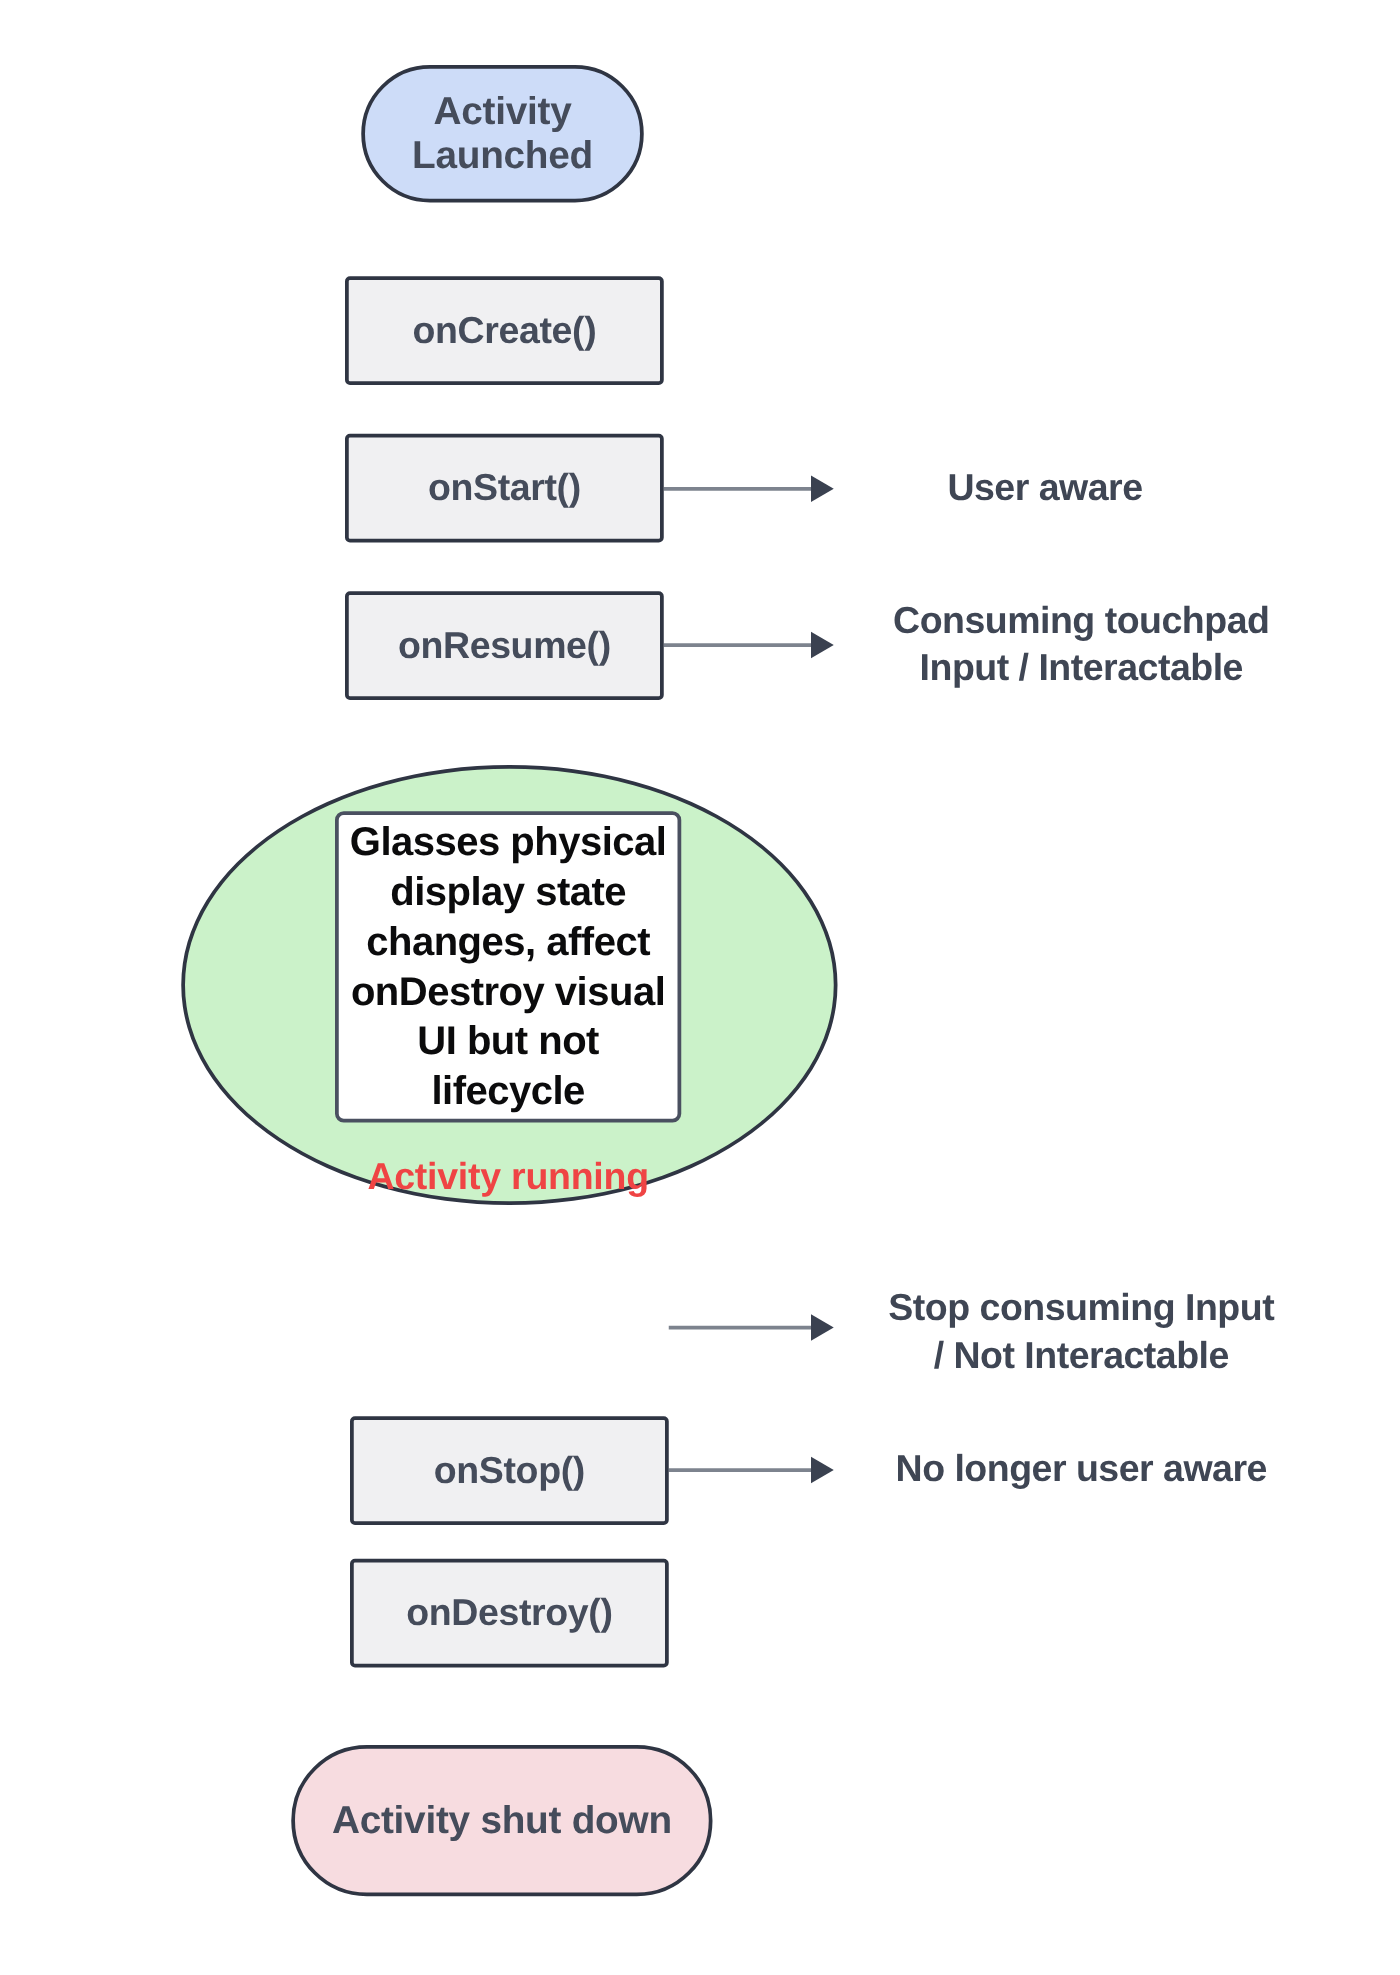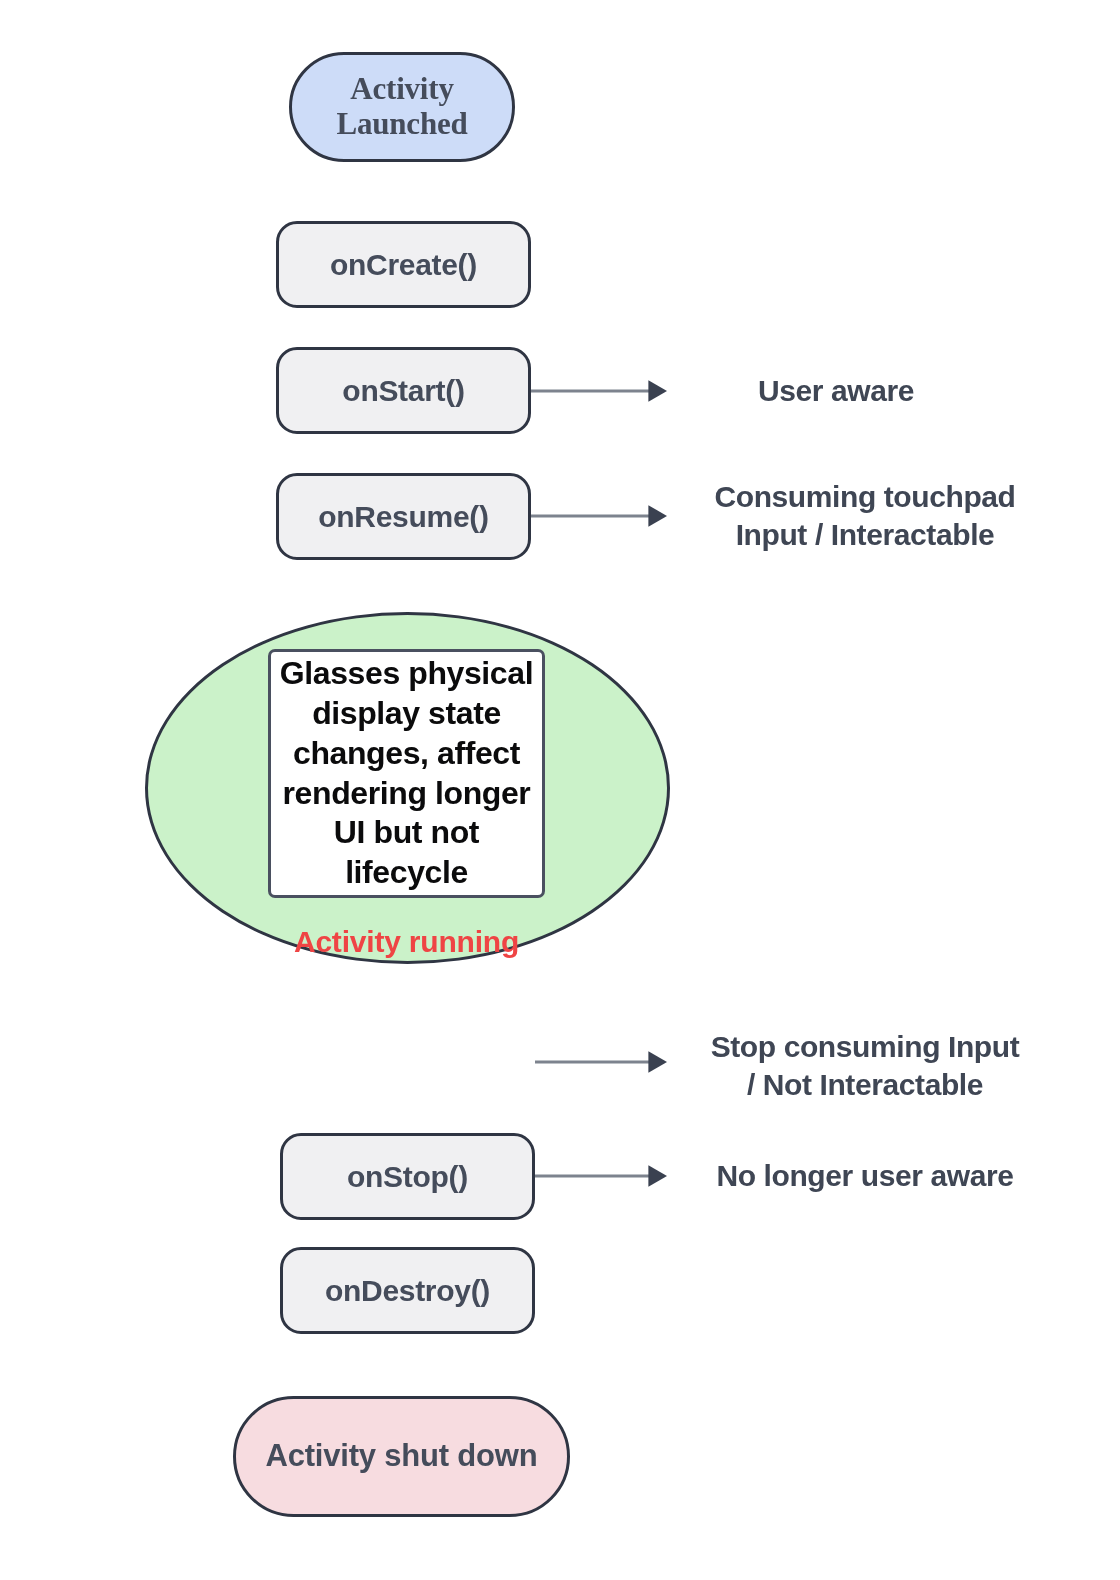--- a/index.html
+++ b/index.html
@@ -45,21 +45,21 @@
   .pill.launched {
     background: #cddcf8;
   }
 
   .pill.shutdown {
     background: #f7dce0;
   }
 
   .lifecycle-box {
     background: #f0f0f2;
-    border-radius: 21px;
+    border-radius: 4px;
     font-size: 30px;
     letter-spacing: -0.3px;
   }
 
   .state-ellipse {
     position: absolute;
     box-sizing: border-box;
     border: 3px solid #2f3543;
     border-radius: 50%;
     background: #cbf2c9;
@@ -122,21 +122,21 @@
       <marker id="ah" markerWidth="10" markerHeight="10" refX="2.2" refY="4" orient="auto" markerUnits="strokeWidth">
         <path d="M0,0.4 L0,7.6 L6.2,4 z" fill="#3a4150"></path>
       </marker>
     </defs>
     <line x1="531" y1="391" x2="655" y2="391" stroke="#7d838e" stroke-width="3" marker-end="url(#ah)"></line>
     <line x1="531" y1="516" x2="655" y2="516" stroke="#7d838e" stroke-width="3" marker-end="url(#ah)"></line>
     <line x1="535" y1="1062" x2="655" y2="1062" stroke="#7d838e" stroke-width="3" marker-end="url(#ah)"></line>
     <line x1="535" y1="1176" x2="655" y2="1176" stroke="#7d838e" stroke-width="3" marker-end="url(#ah)"></line>
   </svg>
 
-  <div class="node pill launched" style="left:289px; top:52px; width:226px; height:110px;font-family:Liberation Serif, serif;">
+  <div class="node pill launched" style="left:289px; top:52px; width:226px; height:110px;">
     <div>
       <span>Activity</span><br>
       <span>Launched</span>
     </div>
   </div>
 
   <div class="node lifecycle-box" style="left:276px; top:221px; width:255px; height:87px;">onCreate()</div>
 
   <div class="node lifecycle-box" style="left:276px; top:347px; width:255px; height:87px;">onStart()</div>
 
@@ -151,21 +151,21 @@
     <span>Input / Interactable</span>
   </div>
 
   <div class="state-ellipse" style="left:145px; top:612px; width:525px; height:352px;"></div>
 
   <div class="inner-note" style="left:268px; top:649px; width:277px; height:249px;">
     <div>
       <span>Glasses physical</span><br>
       <span>display state</span><br>
       <span>changes, affect</span><br>
-      <span>rendering longer</span><br>
+      <span>onDestroy visual</span><br>
       <span>UI but not</span><br>
       <span>lifecycle</span>
     </div>
   </div>
 
   <div class="ellipse-caption" style="left:268px; top:925px; width:277px;">Activity running</div>
 
 
   <div class="side-label" style="left:680px; top:1066px; width:370px;">
     <span>Stop consuming Input</span><br>

